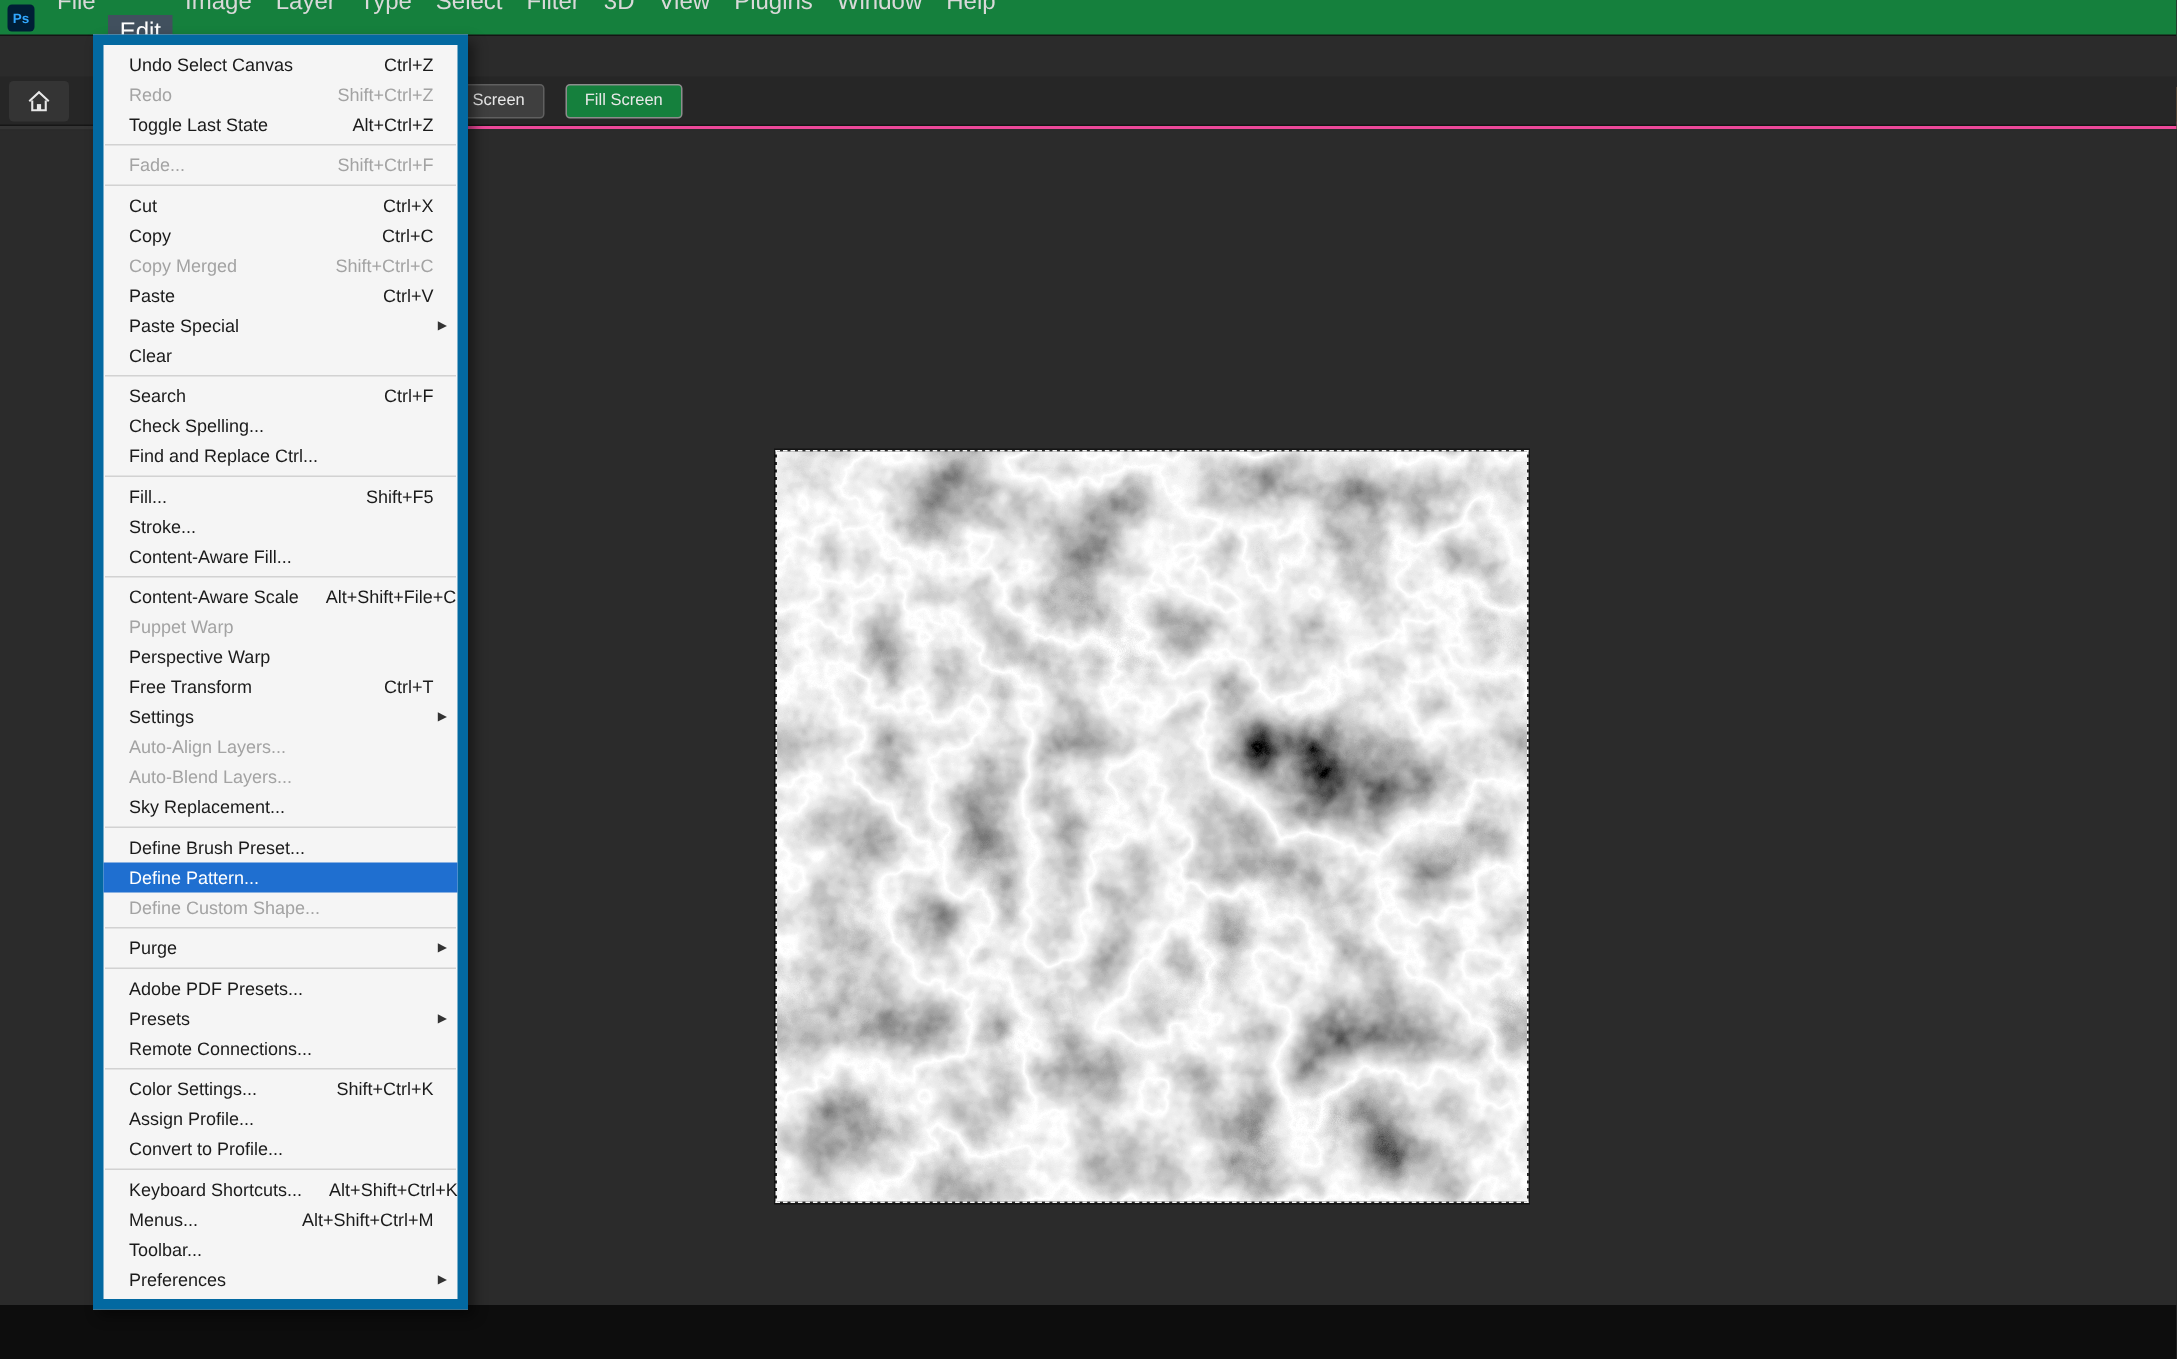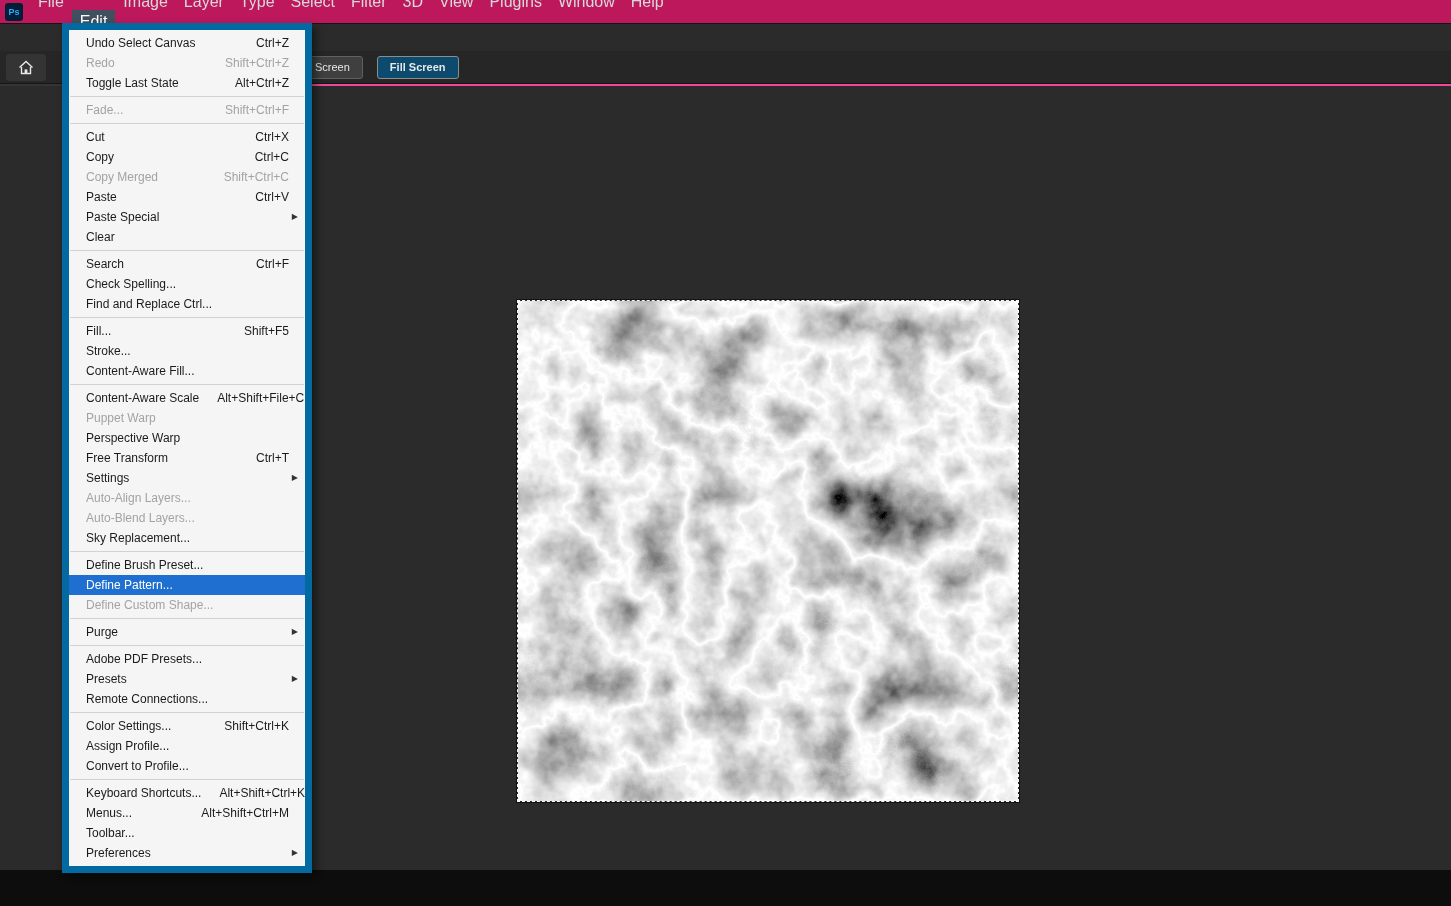--- a/index.html
+++ b/index.html
@@ -7,21 +7,21 @@
   body {
     width:1451px; height:906px; position:relative; overflow:hidden;
     background:#2b2b2b;
     font-family:"Liberation Sans", sans-serif;
     -webkit-font-smoothing:antialiased;
   }
 
   
   .menubar {
     position:absolute; top:0; left:0; right:0; height:24px;
-    background:#be185d; display:flex; align-items:center; z-index:50;
+    background:#15803d; display:flex; align-items:center; z-index:50;
     border-bottom:1px solid #141414;
   }
   .ps-logo {
     width:18px; height:18px; margin:0 7px 0 5px; border-radius:3px;
     background:var(--logo-bg,#001e36); color:var(--logo-text,#31a8ff);
     font-size:9px; font-weight:bold;
     display:flex; align-items:center; justify-content:center;
   }
   .mb-item {
     padding:0 8px; height:24px; line-height:23px;
@@ -38,21 +38,21 @@
     position:absolute; left:6px; top:3px; width:40px; height:27px;
     background:#343434; border-radius:3px;
     display:flex; align-items:center; justify-content:center;
   }
   .options-buttons { position:absolute; left:302px; top:5px; display:flex; gap:14px; }
   .opt-btn {
     height:23px; line-height:21px; padding:0 12px;
     font-size:11px; color:#e8e8e8; background:#3f3f3f;
     border:1px solid #606060; border-radius:3px; white-space:nowrap;
   }
-  .opt-btn:nth-child(2) { background:#0c4a6e; border-color:#8d8d8d;font-weight:bold; }
+  .opt-btn:nth-child(2) { background:#15803d; border-color:#8d8d8d; }
 
   
   .tabbar {
     position:absolute; top:58px; left:0; right:0; height:28px;
     background:#fdba74; border-bottom:5px solid #ec4899; z-index:5;
   }
   .doc-tab {
     position:absolute; left:0; top:0; height:28px; width:150px;
     padding:0 11px; background:#343434; color:#f0f0f0;
     font-size:11.5px; font-weight:bold; line-height:27px;

